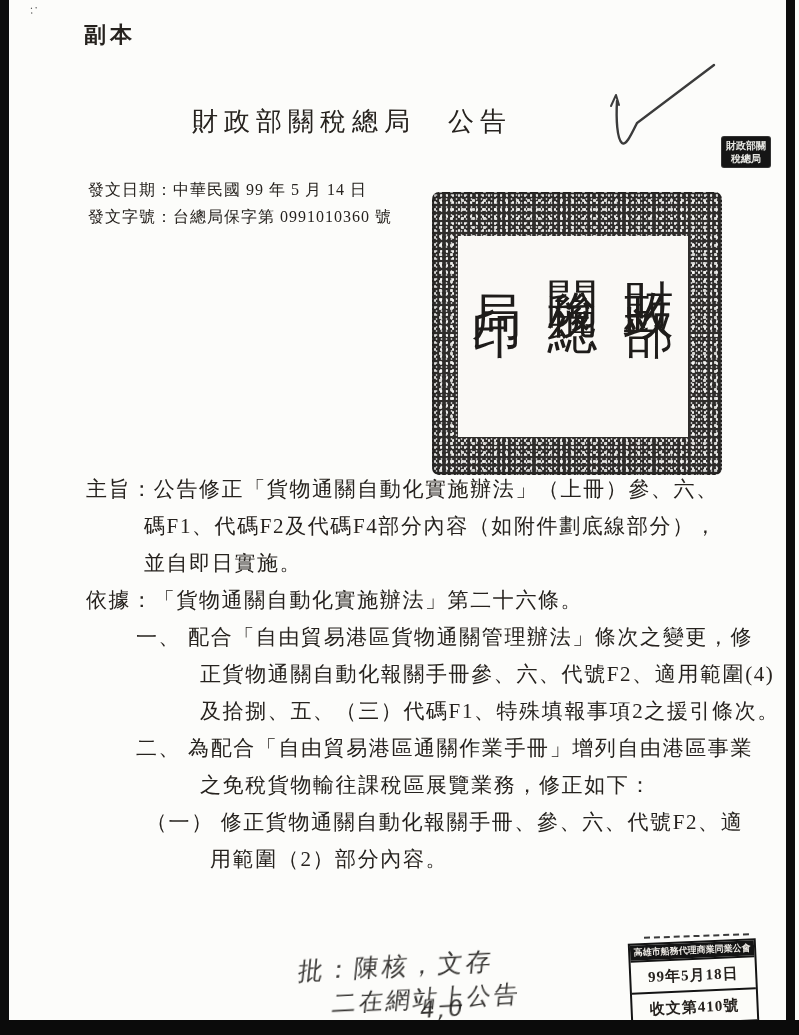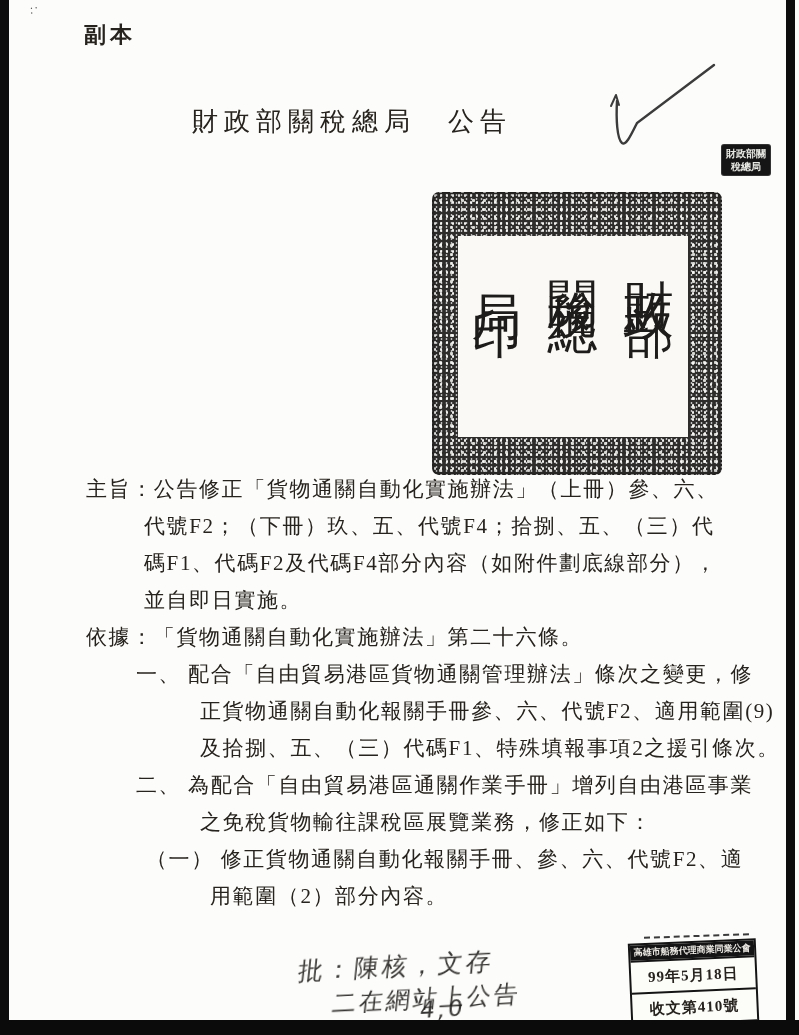--- a/index.html
+++ b/index.html
@@ -15,21 +15,21 @@
   .edge-bottom{position:absolute;left:0;top:1020px;width:799px;height:15px;background:#0b0b0b;z-index:7;}
   .corner-mark{position:absolute;left:30px;top:2px;color:#555;font-size:11px;letter-spacing:2px;transform:rotate(40deg);}
 
   .copy-label{position:absolute;left:84px;top:20px;font-size:22px;font-weight:bold;letter-spacing:4px;}
   .doc-title{position:absolute;left:0;top:104px;width:704px;text-align:center;font-size:26px;letter-spacing:6px;font-weight:500;}
 
   .check-svg{position:absolute;left:583px;top:55px;}
 
   .corner-stamp{
     position:absolute;left:722px;top:137px;width:46px;background:#151515;
-    padding:2px 1px;z-index:5;border-radius:2px;box-shadow:0 0 0 1px #333;margin-top:8px;
+    padding:2px 1px;z-index:5;border-radius:2px;box-shadow:0 0 0 1px #333;
   }
   .corner-stamp div{color:#e8e8e4;font-size:10px;line-height:13px;text-align:center;letter-spacing:0;font-weight:bold;white-space:nowrap;overflow:hidden;}
 
   .meta{position:absolute;left:88px;top:176px;font-size:16px;line-height:27px;letter-spacing:1px;}
 
   
   .seal{position:absolute;left:432px;top:192px;width:290px;height:283px;}
   .seal-frame{
     position:absolute;inset:0;border-radius:7px;
     background-color:#2f2d2b;
@@ -107,38 +107,41 @@
   <svg class="check-svg" width="140" height="100" viewBox="0 0 140 100">
     <path d="M33,40 l-5,11 m5,-11 l3,10" stroke="#3b3b3b" stroke-width="2" fill="none" stroke-linecap="round"></path>
     <path d="M34,46 C33,64 34,84 39,88 C43,91 48,80 54,68 L131,10" stroke="#3b3b3b" stroke-width="2.4" fill="none" stroke-linecap="round"></path>
   </svg>
 
   <div class="corner-stamp">
     <div>財政部關</div>
     <div>稅總局</div>
   </div>
 
+  <div class="meta">
+    <div>發文日期：中華民國 99 年 5 月 14 日</div>
+    <div>發文字號：台總局保字第 0991010360 號</div>
+  </div>
 
   <div class="seal">
     <div class="seal-frame"></div>
     <div class="seal-inner">
       <div class="seal-col">財政部</div>
       <div class="seal-col">關稅總</div>
       <div class="seal-col short">局印</div>
     </div>
   </div>
 
   <div class="body-text">
     <div class="bl i0">主旨：公告修正「貨物通關自動化實施辦法」（上冊）參、六、</div>
-    <div class="bl i1">代號F2；（下冊）玖、五、代號F4；拾捌、五、（三）代</div>
     <div class="bl i1">碼F1、代碼F2及代碼F4部分內容（如附件劃底線部分），</div>
     <div class="bl i1">並自即日實施。</div>
     <div class="bl i0">依據：「貨物通關自動化實施辦法」第二十六條。</div>
     <div class="bl i2">一、 配合「自由貿易港區貨物通關管理辦法」條次之變更，修</div>
-    <div class="bl i3">正貨物通關自動化報關手冊參、六、代號F2、適用範圍(9)</div>
+    <div class="bl i3">正貨物通關自動化報關手冊參、六、代號F2、適用範圍(4)</div>
     <div class="bl i3">及拾捌、五、（三）代碼F1、特殊填報事項2之援引條次。</div>
     <div class="bl i2">二、 為配合「自由貿易港區通關作業手冊」增列自由港區事業</div>
     <div class="bl i3">之免稅貨物輸往課稅區展覽業務，修正如下：</div>
     <div class="bl i4">（一） 修正貨物通關自動化報關手冊、參、六、代號F2、適</div>
     <div class="bl i5">用範圍（2）部分內容。</div>
   </div>
 
   <div class="hand hand1">批：陳核，文存</div>
   <div class="hand hand2">二在網站上公告</div>
   <div class="hand hand3">4,0</div>

